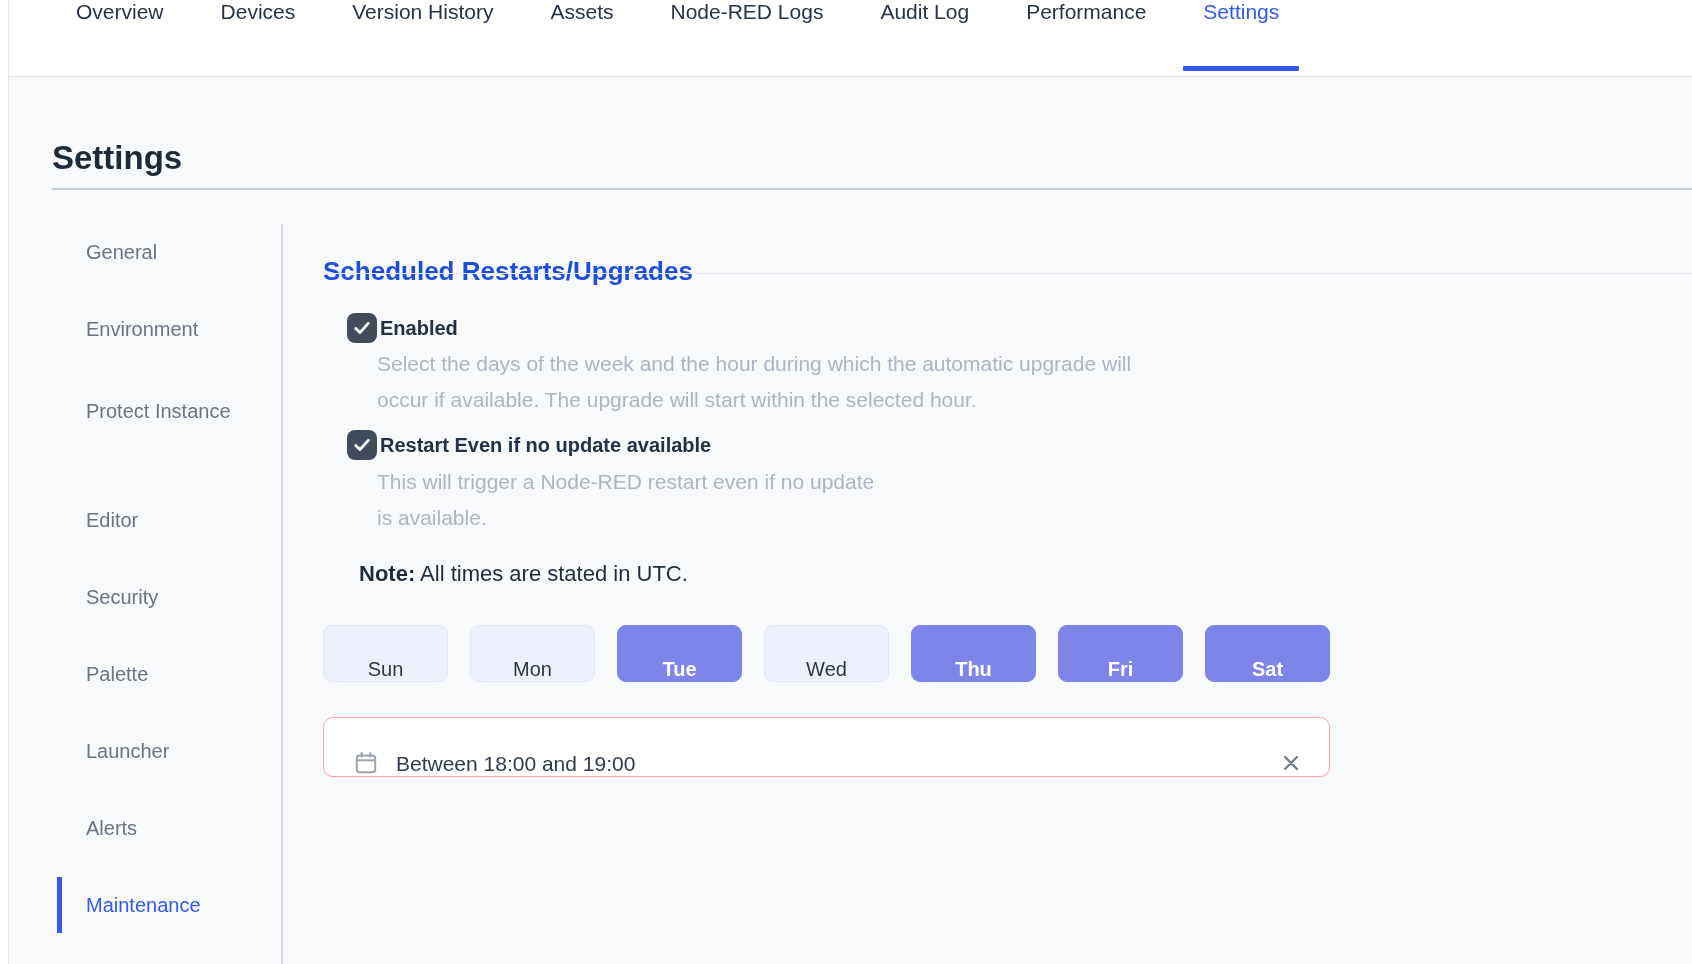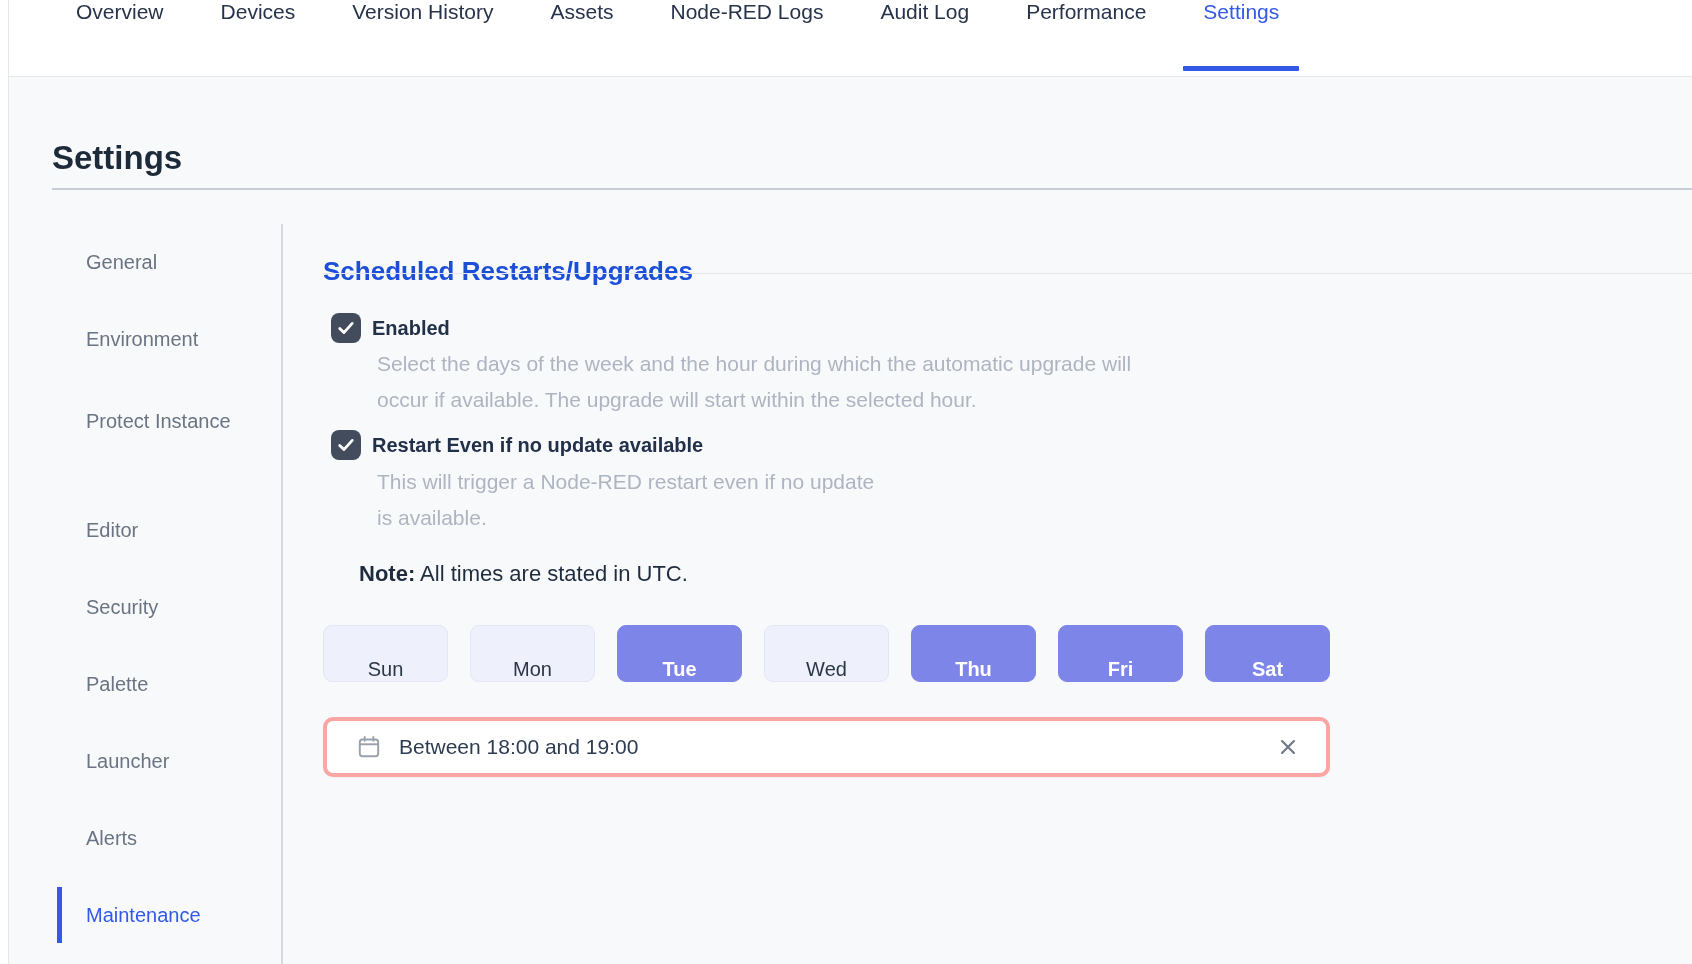--- a/index.html
+++ b/index.html
@@ -36,21 +36,21 @@
   }
   .page-title{
     position:absolute;left:43px;top:40px;
     font-size:33px;font-weight:600;color:#1d2a3a;
   }
   .title-divider{
     position:absolute;left:43px;right:0;top:111px;height:2px;
     background:#c9cdd5;
   }
   
-  .sidebar{position:absolute;left:48px;top:157px;width:182px;}
+  .sidebar{position:absolute;left:48px;top:147px;width:182px;}
   .side-item{
     min-height:56px;display:flex;align-items:center;
     border-left:5px solid transparent;padding-left:24px;
     margin-bottom:21px;font-size:20px;line-height:27px;color:#6a7482;cursor:pointer;
   }
   .side-item.two-line{min-height:66px;line-height:33px;margin-bottom:48px;}
   .side-item.active{
     border-left-color:var(--accent-blue,#3359e8);
     color:var(--accent-blue,#3359e8);font-weight:500;
   }
@@ -61,21 +61,21 @@
   
   .section-title{
     position:absolute;left:314px;top:157px;
     font-size:26px;font-weight:600;color:#1d4ed8;
   }
   .section-divider{
     position:absolute;left:314px;right:0;top:196px;height:1px;
     background:#e4e7eb;
   }
   .check-row{
-    position:absolute;left:322px;display:flex;align-items:center;gap:11px;height:30px;
+    position:absolute;left:338px;display:flex;align-items:center;gap:3px;height:30px;
   }
   .check-row.r1{top:236px;}
   .check-row.r2{top:353px;}
   .checkbox{
     width:30px;height:30px;border-radius:8px;
     background:var(--checkbox-fill,#424c5c);
     display:flex;align-items:center;justify-content:center;cursor:pointer;flex:0 0 auto;
   }
   .check-label{font-size:20px;font-weight:600;color:#22304a;cursor:pointer;}
   .check-desc{
@@ -94,22 +94,22 @@
     font-size:20px;font-weight:500;cursor:pointer;
     background:var(--day-bg,#eef0fb);border:1px solid var(--day-border,#e3e6f5);color:#2b3747;
   }
   .day.selected{
     background:var(--day-selected,#7e85e9);border-color:var(--day-selected,#7e85e9);
     color:#ffffff;font-weight:700;
   }
   
   .time-field{
     position:absolute;left:314px;top:640px;width:1007px;height:60px;box-sizing:border-box;
-    background:#ffffff;border:4px solid #fca5a5;border-radius:10px;
-    display:flex;align-items:center;padding:0 25px 0 29px;cursor:pointer;
+    background:#ffffff;border:1px solid #fca5a5;border-radius:10px;
+    display:flex;align-items:flex-end;padding:0 25px 0 29px;cursor:pointer;
     box-shadow:0 1px 2px rgba(16,24,40,0.04);
   }
   .time-field .cal{flex:0 0 auto;margin-right:17px;display:flex;}
   .time-field .value{flex:1 1 auto;font-size:21px;color:#2e3c52;}
   .time-field .clear{flex:0 0 auto;display:flex;cursor:pointer;}
 </style>
 </head>
 <body>
 
 <div class="left-strip"></div>

